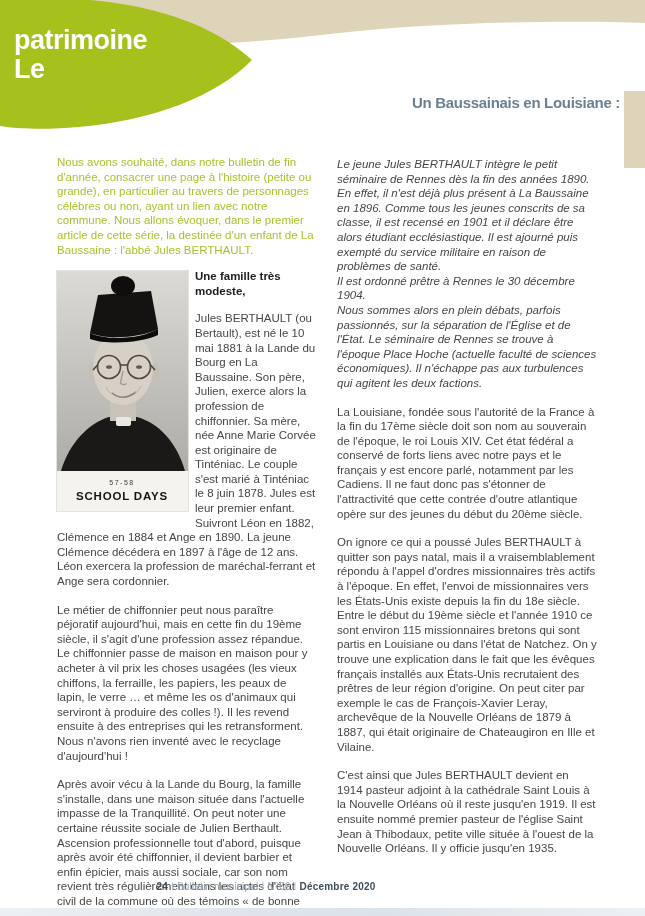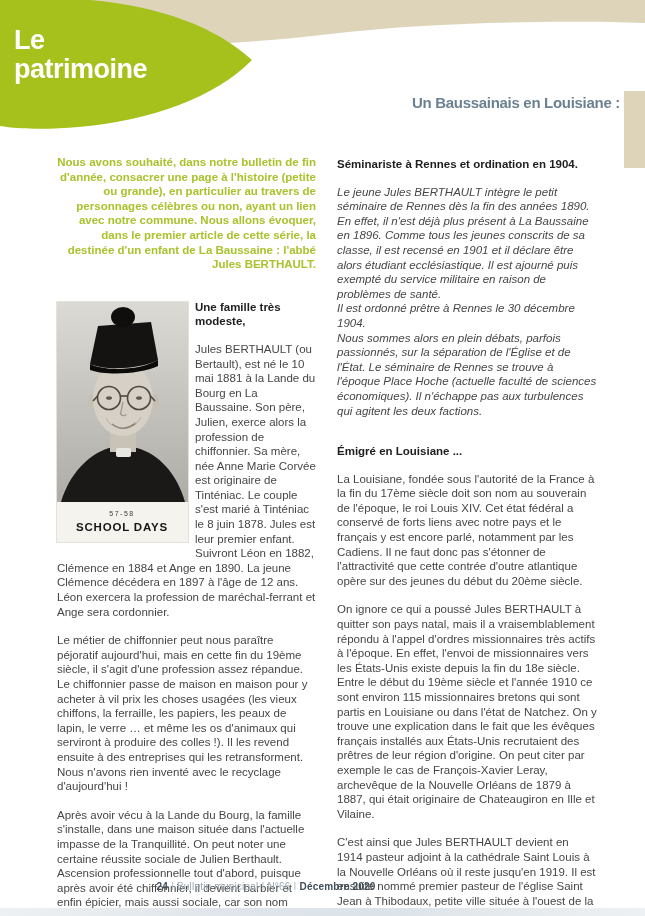--- a/index.html
+++ b/index.html
@@ -23,21 +23,21 @@
   }
   .right-tab{
     position:absolute;right:0;top:91px;width:21px;height:77px;
     background:#ddd4ba;z-index:1;
   }
   
   .col{position:absolute;font-size:11.5px;line-height:14.6px;color:#474645;}
   .col-left{left:57px;top:155px;width:259px;}
   .col-right{left:337px;top:157px;width:260px;}
   .intro{
-    color:#a8c32d;font-weight:bold;margin:0 0 28px 0;text-align:right;
+    color:#a8c32d;font-weight:normal;margin:0 0 12px 0;
   }
   .heading{
     font-weight:bold;color:#1e1e1e;margin:0 0 13px 0;
   }
   .para{margin:0 0 14px 0;}
   .para .seg{display:block;font-style:italic;}
   .heading-spaced{margin-top:26px;}
   
   .photo{
     float:left;width:131px;height:240px;margin:2px 7px 6px 0;
@@ -60,22 +60,22 @@
 <body>
 
 <svg class="header-art" viewBox="0 0 645 145" xmlns="http://www.w3.org/2000/svg" aria-hidden="true">
 
   <path fill="#ddd4ba" d="M0,0 H645 V23 C560,20 430,22 330,34 C240,45 110,51 0,45 Z"></path>
 
   <path fill="#a6c01c" d="M0,0 L90,0 C160,6 216,27 252,60 C216,97 150,121 78,127 C48,130 18,129 0,126 Z"></path>
 </svg>
 
 <div class="section-label">
+  <div>patrimoine</div>
   <div>Le</div>
-  <div>patrimoine</div>
 </div>
 
 <div class="page-title">Un Baussainais en Louisiane :</div>
 <div class="right-tab"></div>
 
 <div class="col col-left">
 
   <p class="intro">Nous avons souhaité, dans notre bulletin de fin d'année, consacrer une page à l'histoire (petite ou grande), en particulier au travers de personnages célèbres ou non, ayant un lien avec notre commune. Nous allons évoquer, dans le premier article de cette série, la destinée d'un enfant de La Baussaine : l'abbé Jules BERTHAULT.</p>
 
   <div class="family-block">
@@ -132,29 +132,27 @@
     <p class="heading">Une famille très modeste,</p>
     <p class="para">Jules BERTHAULT (ou Bertault), est né le 10 mai 1881 à la Lande du Bourg en La Baussaine. Son père, Julien, exerce alors la profession de chiffonnier. Sa mère, née Anne Marie Corvée est originaire de Tinténiac. Le couple s'est marié à Tinténiac le 8 juin 1878. Jules est leur premier enfant. Suivront Léon en 1882, Clémence en 1884 et Ange en 1890. La jeune Clémence décédera en 1897 à l'âge de 12 ans. Léon exercera la profession de maréchal-ferrant et Ange sera cordonnier.</p>
   </div>
 
   <p class="para">Le métier de chiffonnier peut nous paraître péjoratif aujourd'hui, mais en cette fin du 19ème siècle, il s'agit d'une profession assez répandue. Le chiffonnier passe de maison en maison pour y acheter à vil prix les choses usagées (les vieux chiffons, la ferraille, les papiers, les peaux de lapin, le verre … et même les os d'animaux qui serviront à produire des colles !). Il les revend ensuite à des entreprises qui les retransforment. Nous n'avons rien inventé avec le recyclage d'aujourd'hui !</p>
   <p class="para">Après avoir vécu à la Lande du Bourg, la famille s'installe, dans une maison située dans l'actuelle impasse de la Tranquillité. On peut noter une certaine réussite sociale de Julien Berthault. Ascension professionnelle tout d'abord, puisque après avoir été chiffonnier, il devient barbier et enfin épicier, mais aussi sociale, car son nom revient très régulièrement dans les actes d'état civil de la commune où des témoins « de bonne moralité » sont requis pour authentifier les naissances et les décès.</p>
 </div>
 
 <div class="col col-right">
 
-  <p class="heading">Séminariste à Rennes et ordination en 1904.</p>
 
   <p class="para">
     <span class="seg">Le jeune Jules BERTHAULT intègre le petit séminaire de Rennes dès la fin des années 1890. En effet, il n'est déjà plus présent à La Baussaine en 1896. Comme tous les jeunes conscrits de sa classe, il est recensé en 1901 et il déclare être alors étudiant ecclésiastique. Il est ajourné puis exempté du service militaire en raison de problèmes de santé.</span>
     <span class="seg">Il est ordonné prêtre à Rennes le 30 décembre 1904.</span>
     <span class="seg">Nous sommes alors en plein débats, parfois passionnés, sur la séparation de l'Église et de l'État. Le séminaire de Rennes se trouve à l'époque Place Hoche (actuelle faculté de sciences économiques). Il n'échappe pas aux turbulences qui agitent les deux factions.</span>
   </p>
 
-  <p class="heading heading-spaced">Émigré en Louisiane ...</p>
 
   <p class="para">La Louisiane, fondée sous l'autorité de la France à la fin du 17ème siècle doit son nom au souverain de l'époque, le roi Louis XIV. Cet état fédéral a conservé de forts liens avec notre pays et le français y est encore parlé, notamment par les Cadiens. Il ne faut donc pas s'étonner de l'attractivité que cette contrée d'outre atlantique opère sur des jeunes du début du 20ème siècle.</p>
   <p class="para">On ignore ce qui a poussé Jules BERTHAULT à quitter son pays natal, mais il a vraisemblablement répondu à l'appel d'ordres missionnaires très actifs à l'époque. En effet, l'envoi de missionnaires vers les États-Unis existe depuis la fin du 18e siècle. Entre le début du 19ème siècle et l'année 1910 ce sont environ 115 missionnaires bretons qui sont partis en Louisiane ou dans l'état de Natchez. On y trouve une explication dans le fait que les évêques français installés aux États-Unis recrutaient des prêtres de leur région d'origine. On peut citer par exemple le cas de François-Xavier Leray, archevêque de la Nouvelle Orléans de 1879 à 1887, qui était originaire de Chateaugiron en Ille et Vilaine.</p>
   <p class="para">C'est ainsi que Jules BERTHAULT devient en 1914 pasteur adjoint à la cathédrale Saint Louis à la Nouvelle Orléans où il reste jusqu'en 1919. Il est ensuite nommé premier pasteur de l'église Saint Jean à Thibodaux, petite ville située à l'ouest de la Nouvelle Orléans. Il y officie jusqu'en 1935.</p>
 </div>
 
 <div class="footer">
   <span class="strong">24</span><span class="sep">I</span><span>Bulletin municipal</span><span class="sep">I</span><span>N°66</span><span class="sep">I</span><span class="strong">Décembre 2020</span>
 </div>
 

